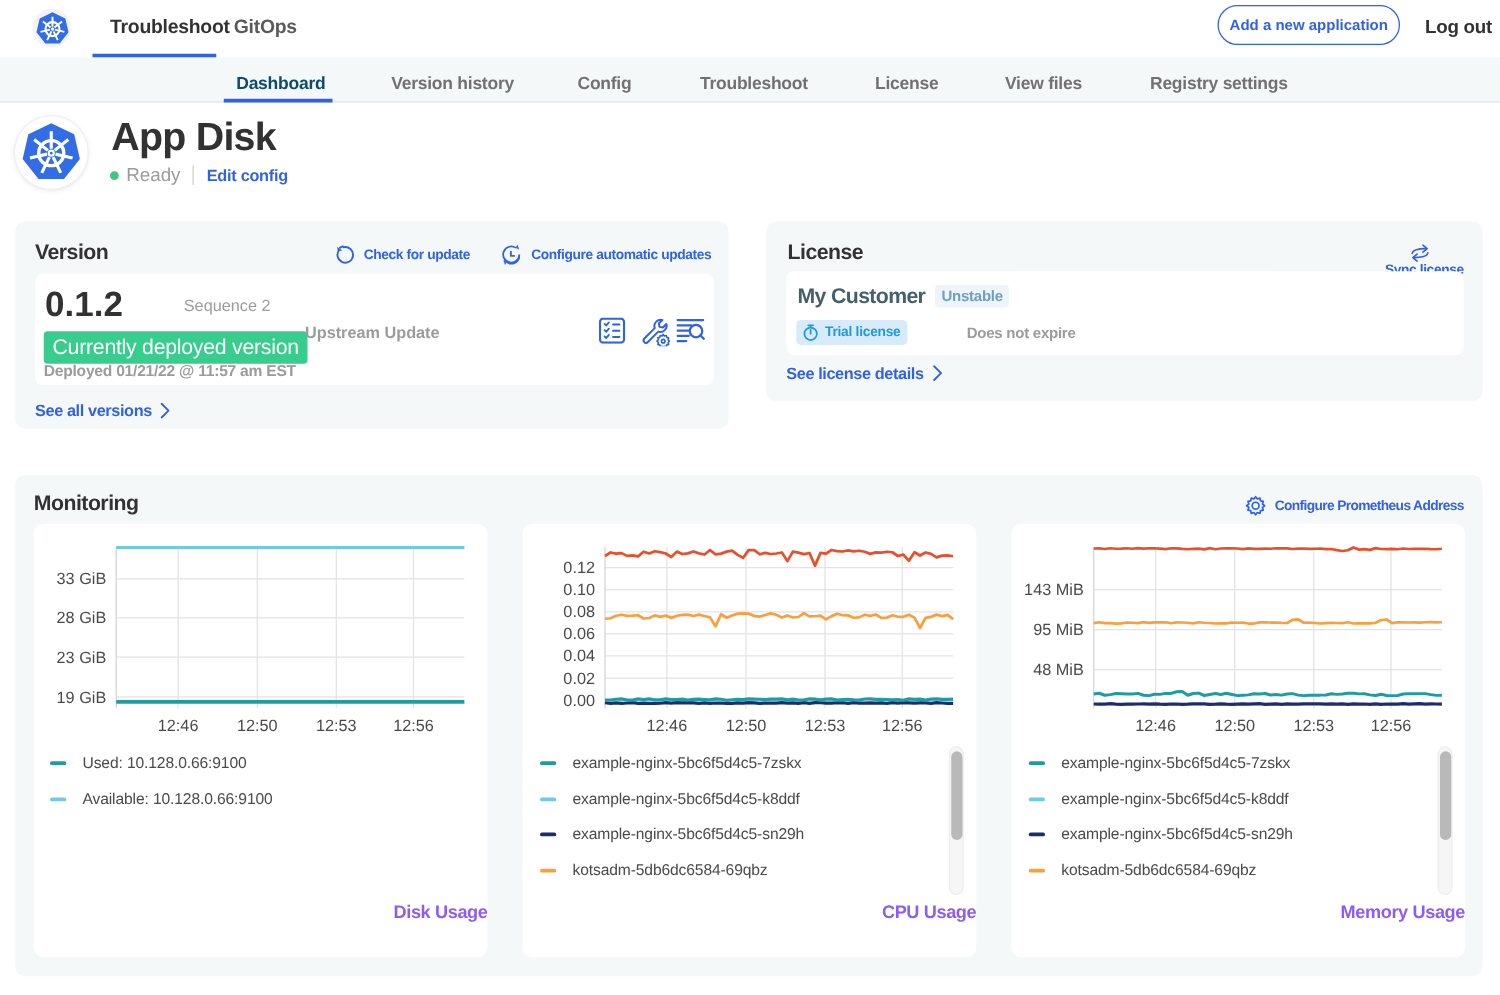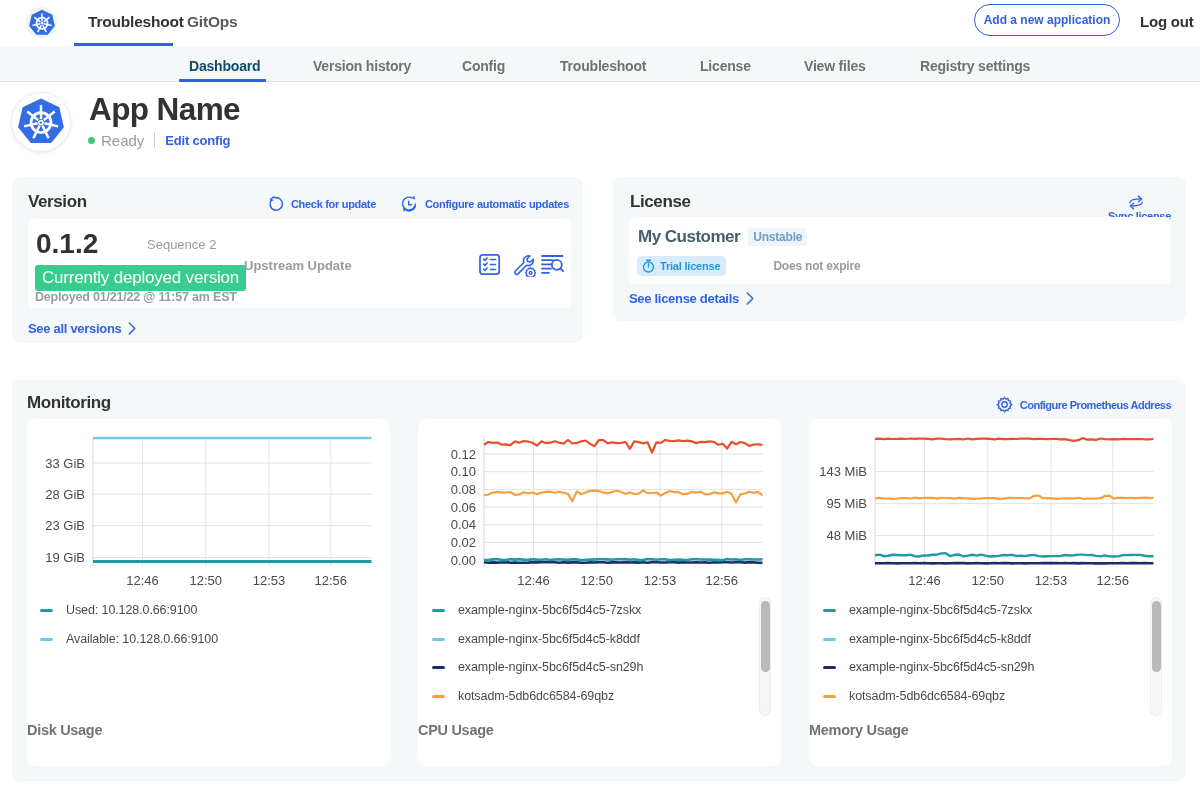--- a/index.html
+++ b/index.html
@@ -44,21 +44,21 @@
 .custname { font-size:17px; font-weight:bold; color:#44606d; letter-spacing:-0.5px; }
 .unstable { background:#eef4fa; color:#6d9ec4; font-size:12px; font-weight:bold; border-radius:3px; padding:2px 5px; margin-left:8px; letter-spacing:-0.2px; }
 .trialbadge { display:inline-flex; align-items:center; background:#d7ebfa; color:#1d9ade; font-size:11px; font-weight:bold; border-radius:4px; padding:3px 6px 3px 5px; letter-spacing:-0.2px; }
 .trialbadge svg { margin-right:5px; }
 .noexpire { font-size:12px; color:#9b9b9b; font-weight:bold; margin-left:11px; letter-spacing:-0.2px; }
 
 .panel { position:absolute; top:39px; width:363px; height:347px; background:#fff; border-radius:8px; }
 .chartsvg { position:absolute; left:0; top:0; }
 .legrow { position:absolute; display:flex; align-items:center; font-size:12.5px; color:#4a4a4a; letter-spacing:-0.1px; }
 .legdash { width:13px; height:3px; border-radius:2px; margin-right:13px; flex:none; }
-.paneltitle { position:absolute; left:0; width:100%; text-align:left; font-size:14.5px; font-weight:bold; color:#737373; letter-spacing:-0.3px; }
+.paneltitle { position:absolute; left:0; width:100%; text-align:right; font-size:14.5px; font-weight:bold; color:#8b5cf6; letter-spacing:-0.3px; }
 .scrolltrack { position:absolute; width:12px; background:#f6f6f6; border-radius:6px; border:1px solid #ededed; }
 .scrollthumb { position:absolute; width:9px; background:#b9b9b9; border-radius:5px; }
 text { font-family:"Liberation Sans",sans-serif; }
 </style>
 </head>
 <body>
 
 <div class="navbar">
   <div class="logo-circ">
     <svg width="28" height="28" viewBox="0 0 100 100">
@@ -107,21 +107,21 @@
         <line x1="56.8" y1="52.6" x2="84.1" y2="58.8"></line>
         <line x1="53" y1="57.3" x2="65.2" y2="82.5"></line>
         <line x1="47" y1="57.3" x2="34.8" y2="82.5"></line>
         <line x1="43.2" y1="52.6" x2="15.9" y2="58.8"></line>
         <line x1="44.5" y1="46.6" x2="22.7" y2="29.1"></line>
       </g>
     </g>
     <circle cx="50" cy="51" r="4" fill="none" stroke="#fff" stroke-width="3.5"></circle>
   </svg>
 </div>
-<div class="appname">App Name</div>
+<div class="appname">App Disk</div>
 <div class="statusrow">
   <div class="dot"></div>
   <span class="gray">Ready</span>
   <div class="vdivider"></div>
   <span class="editcfg">Edit config</span>
 </div>
 
 <div class="card" style="left:12px; top:177px; width:571px; height:166px;">
   <h2 style="position:absolute; left:16px; top:15px;">Version</h2>
   <div class="linkrow" style="position:absolute; right:207px; top:18px;">

